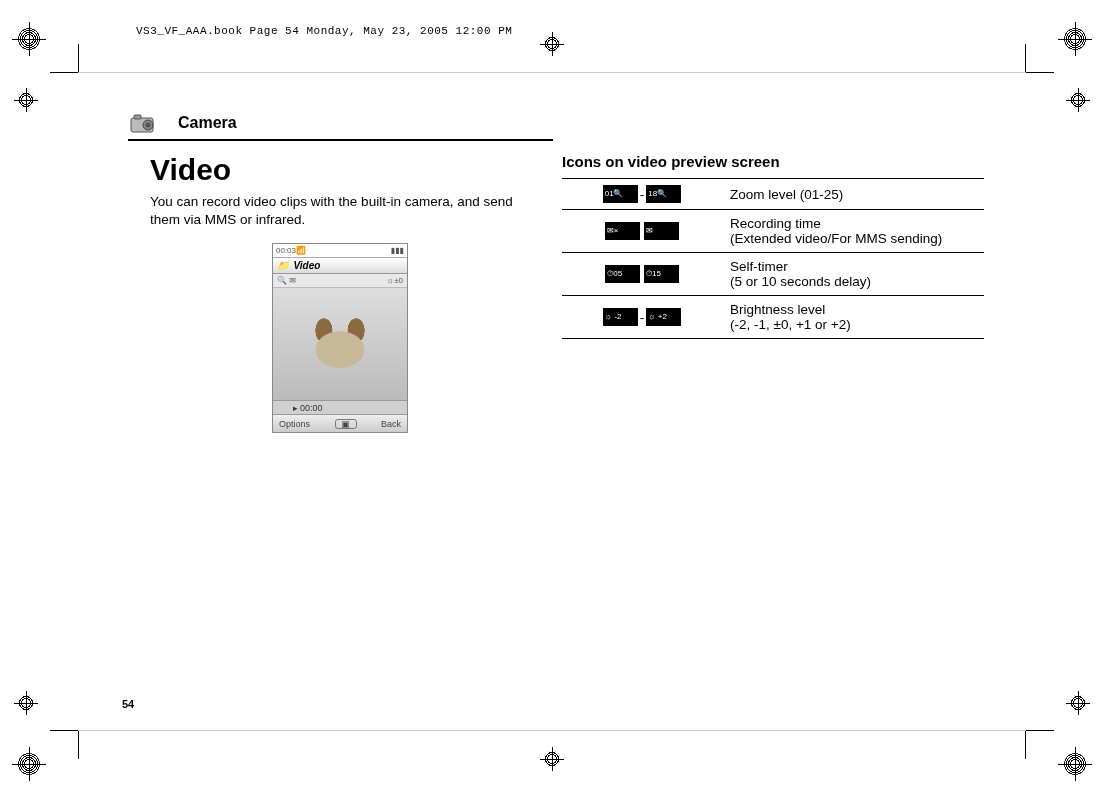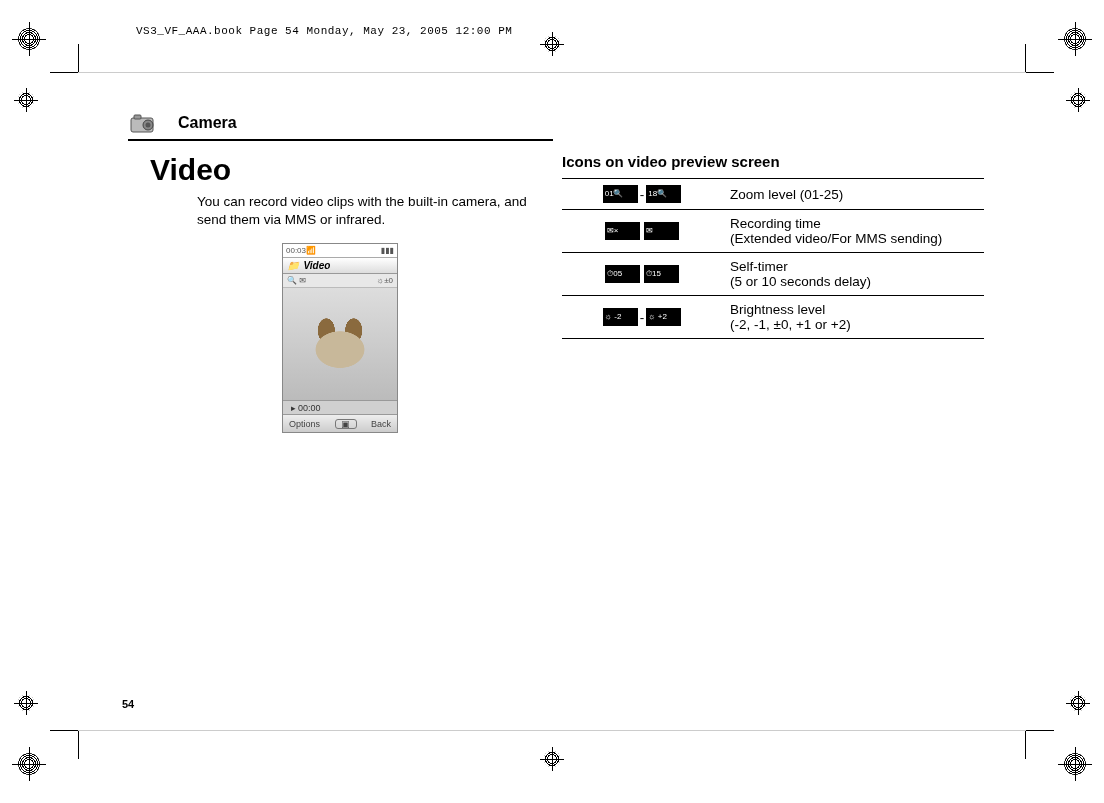--- a/index.html
+++ b/index.html
@@ -120,31 +120,30 @@
     font-family: Arial, sans-serif;
     font-weight: bold;
     font-size: 30px;
     margin-bottom: 6px;
   }
   .body-text {
     font-size: 13.5px;
     line-height: 1.35;
     margin-bottom: 14px;
     font-stretch: condensed;
-    margin-left: 47px;
   }
   .sub-heading {
     font-weight: bold;
     font-size: 15px;
     margin-bottom: 10px;
   }
 
   
   .phone-shot {
-    width: 116px;
+    width: 136px;
     height: 190px;
     margin: 6px auto 0 auto;
     border: 1px solid #888;
     background: #e8e8e8;
     display: flex;
     flex-direction: column;
     font-size: 9px;
   }
   .phone-status {
     height: 14px;
@@ -185,21 +184,21 @@
       radial-gradient(ellipse 40px 30px at 50% 55%, #c8b89a 0 60%, transparent 62%),
       radial-gradient(ellipse 14px 20px at 38% 38%, #8a6a3e 0 60%, transparent 62%),
       radial-gradient(ellipse 14px 20px at 62% 38%, #8a6a3e 0 60%, transparent 62%),
       radial-gradient(circle 3px at 44% 52%, #000 0 100%, transparent),
       radial-gradient(circle 3px at 56% 52%, #000 0 100%, transparent),
       radial-gradient(circle 4px at 50% 62%, #000 0 100%, transparent),
       linear-gradient(#ddd,#bbb);
   }
   .phone-timer {
     height:14px;background:#d0d0d0;border-top:1px solid #999;
-    display:flex;align-items:center;padding-left:8px;font-size:9px;color:#333;
+    display:flex;align-items:center;padding-left:20px;font-size:9px;color:#333;
   }
   .phone-softkeys {
     height:18px;background:linear-gradient(#eee,#ccc);
     border-top:1px solid #999;
     display:flex;align-items:center;justify-content:space-between;
     padding:0 6px;font-size:9px;color:#444;
   }
   .phone-softkeys .mid {
     width:22px;height:10px;border:1px solid #777;border-radius:3px;
     display:flex;align-items:center;justify-content:center;

